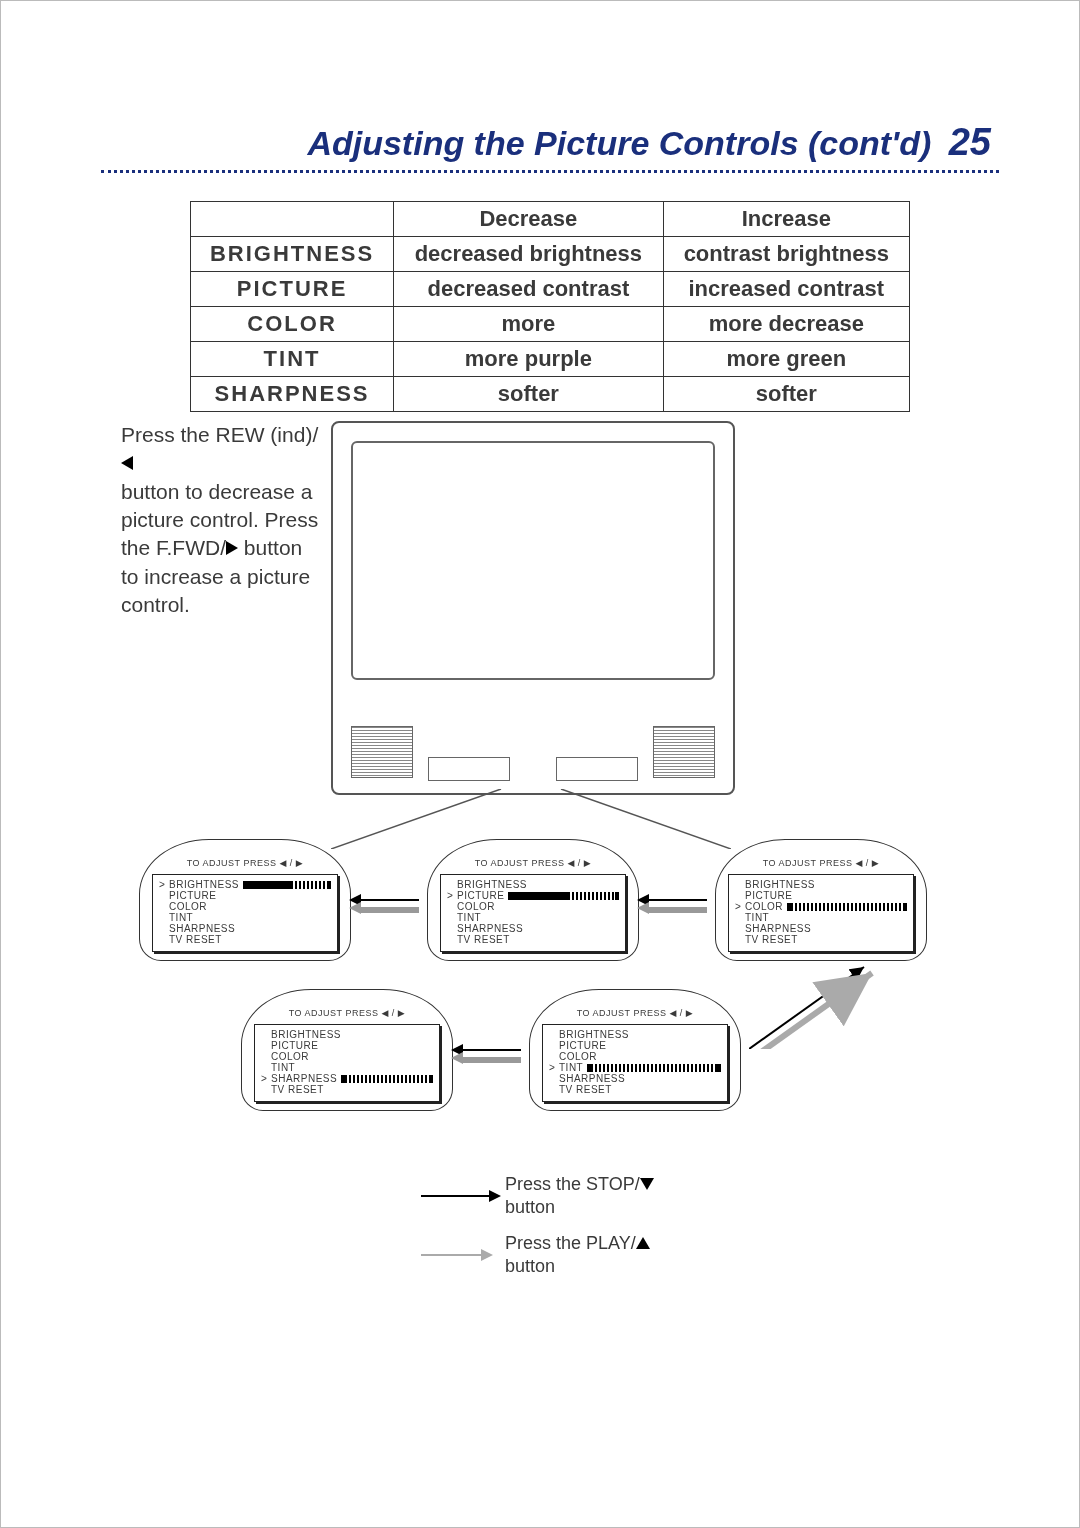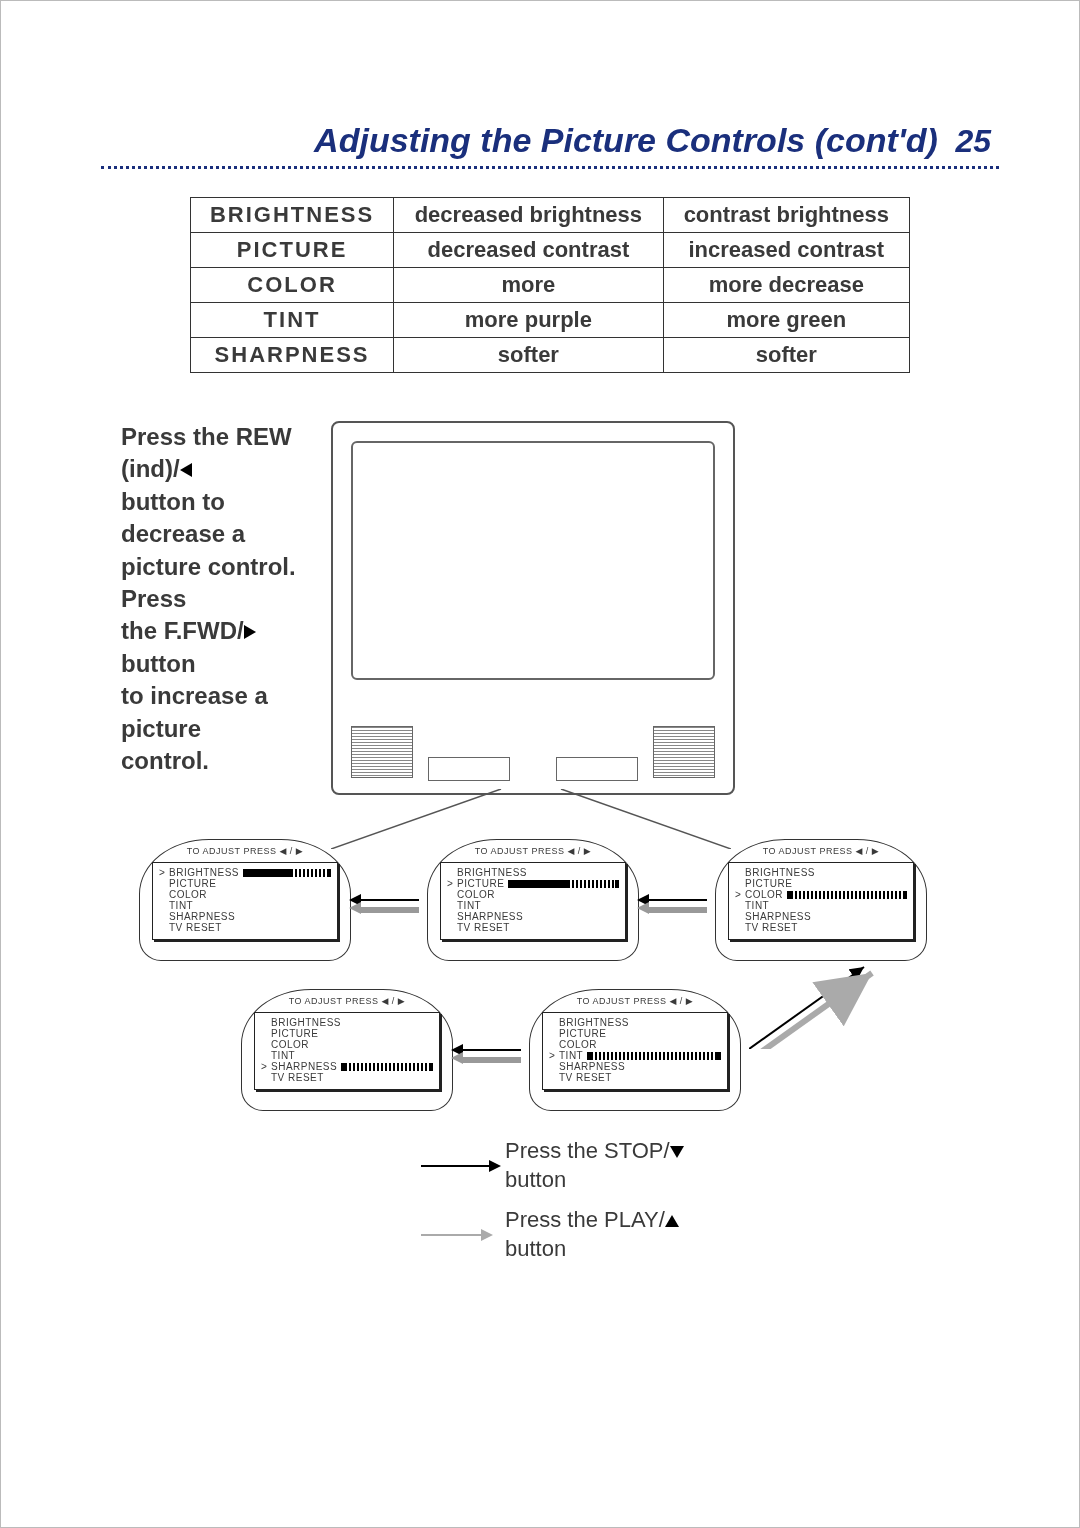--- a/index.html
+++ b/index.html
@@ -26,21 +26,21 @@
     color: #1a2f7c;
     font-size: 34px;
     text-align: right;
     letter-spacing: 0px;
     padding-right: 8px;
   }
   .header-pagenum {
     font-style: italic;
     font-weight: bold;
     color: #1a2f7c;
-    font-size: 32px;
+    font-size: 38px;
     margin-left: 8px;
   }
   .dotted-rule {
     border: none;
     border-top: 3px dotted #1a2f7c;
     margin: 6px 0 28px 0;
   }
   
   table.controls {
     margin: 0 auto;
@@ -52,27 +52,26 @@
     border: 1px solid #333;
     padding: 4px 14px;
     text-align:center;
     font-weight:bold;
   }
   table.controls th.blank {border-left:1px solid #333; border-top:1px solid #333;}
   table.controls th.hdr {font-weight:bold;}
   table.controls td.rowlabel {font-weight:bold; letter-spacing:2px;}
   
   .instruction {
-    font-size: 24px;
+    font-size: 21px;
     line-height: 1.35;
     width: 200px;
     position:absolute;
     left: 120px;
     top: 420px;
-    font-weight: bold;
   }
   
   .tv {
     position:absolute;
     left: 330px;
     top: 420px;
     width: 400px;
     height: 370px;
     border: 2px solid #555;
     border-radius: 8px;
@@ -121,21 +120,21 @@
   .osd {
     position:absolute;
     width: 210px;
     height: 120px;
     border:1.5px solid #333;
     border-radius: 70px 70px 22px 22px / 55px 55px 22px 22px;
     font-size: 10px;
     letter-spacing:0.5px;
   }
   .osd .hdr {
-    text-align:center; font-size:9px; margin-top:6px;
+    text-align:center; font-size:9px; margin-top:18px;
   }
   .osd .body {
     margin: 6px 12px 0 12px;
     background:#fff;
     border:1px solid #222;
     box-shadow: 2px 2px 0 #222;
     padding:4px 6px 6px 6px;
     min-height:56px;
   }
   .osd .row {display:flex; align-items:center; gap:4px; white-space:nowrap;}
@@ -183,22 +182,22 @@
   
   .diag {
     position:absolute;
     left:628px; top:120px;
     width:130px; height:90px;
   }
   
   .legend {
     position:absolute;
     left: 420px;
-    top:1136px;
-    font-size:22px;
+    top:1172px;
+    font-size:18px;
     line-height:1.3;
   }
   .legend .item{display:flex; align-items:center; gap:14px; margin-bottom:12px;}
   .legend .a-solid{width:70px; height:2px; background:#000; position:relative;}
   .legend .a-solid::after{content:"";position:absolute;right:-10px;top:-5px;border-top:6px solid transparent;border-bottom:6px solid transparent;border-left:12px solid #000;}
   .legend .a-gray{width:70px; height:10px; position:relative;}
   .legend .a-gray::before{content:"";position:absolute;left:0;top:4px;width:62px;height:2px;background:#aaa;}
   .legend .a-gray::after{content:"";position:absolute;right:-2px;top:-1px;border-top:6px solid transparent;border-bottom:6px solid transparent;border-left:12px solid #aaa;}
   .tri{display:inline-block;}
   .tri.left{border-top:7px solid transparent;border-bottom:7px solid transparent;border-right:12px solid #000;width:0;height:0;}
@@ -212,20 +211,25 @@
 <div class="page">
 
   <div class="header-title">
     <span>Adjusting the Picture Controls (cont'd)</span>
     <span class="header-pagenum">25</span>
   </div>
   <hr class="dotted-rule">
 
   <table class="controls">
     <tbody>
+        <tr>
+      <th class="blank"></th>
+      <th class="hdr">Decrease</th>
+      <th class="hdr">Increase</th>
+    </tr>
     <tr>
       <td class="rowlabel">BRIGHTNESS</td>
       <td>decreased brightness</td>
       <td>contrast brightness</td>
     </tr>
     <tr>
       <td class="rowlabel">PICTURE</td>
       <td>decreased contrast</td>
       <td>increased contrast</td>
     </tr>

